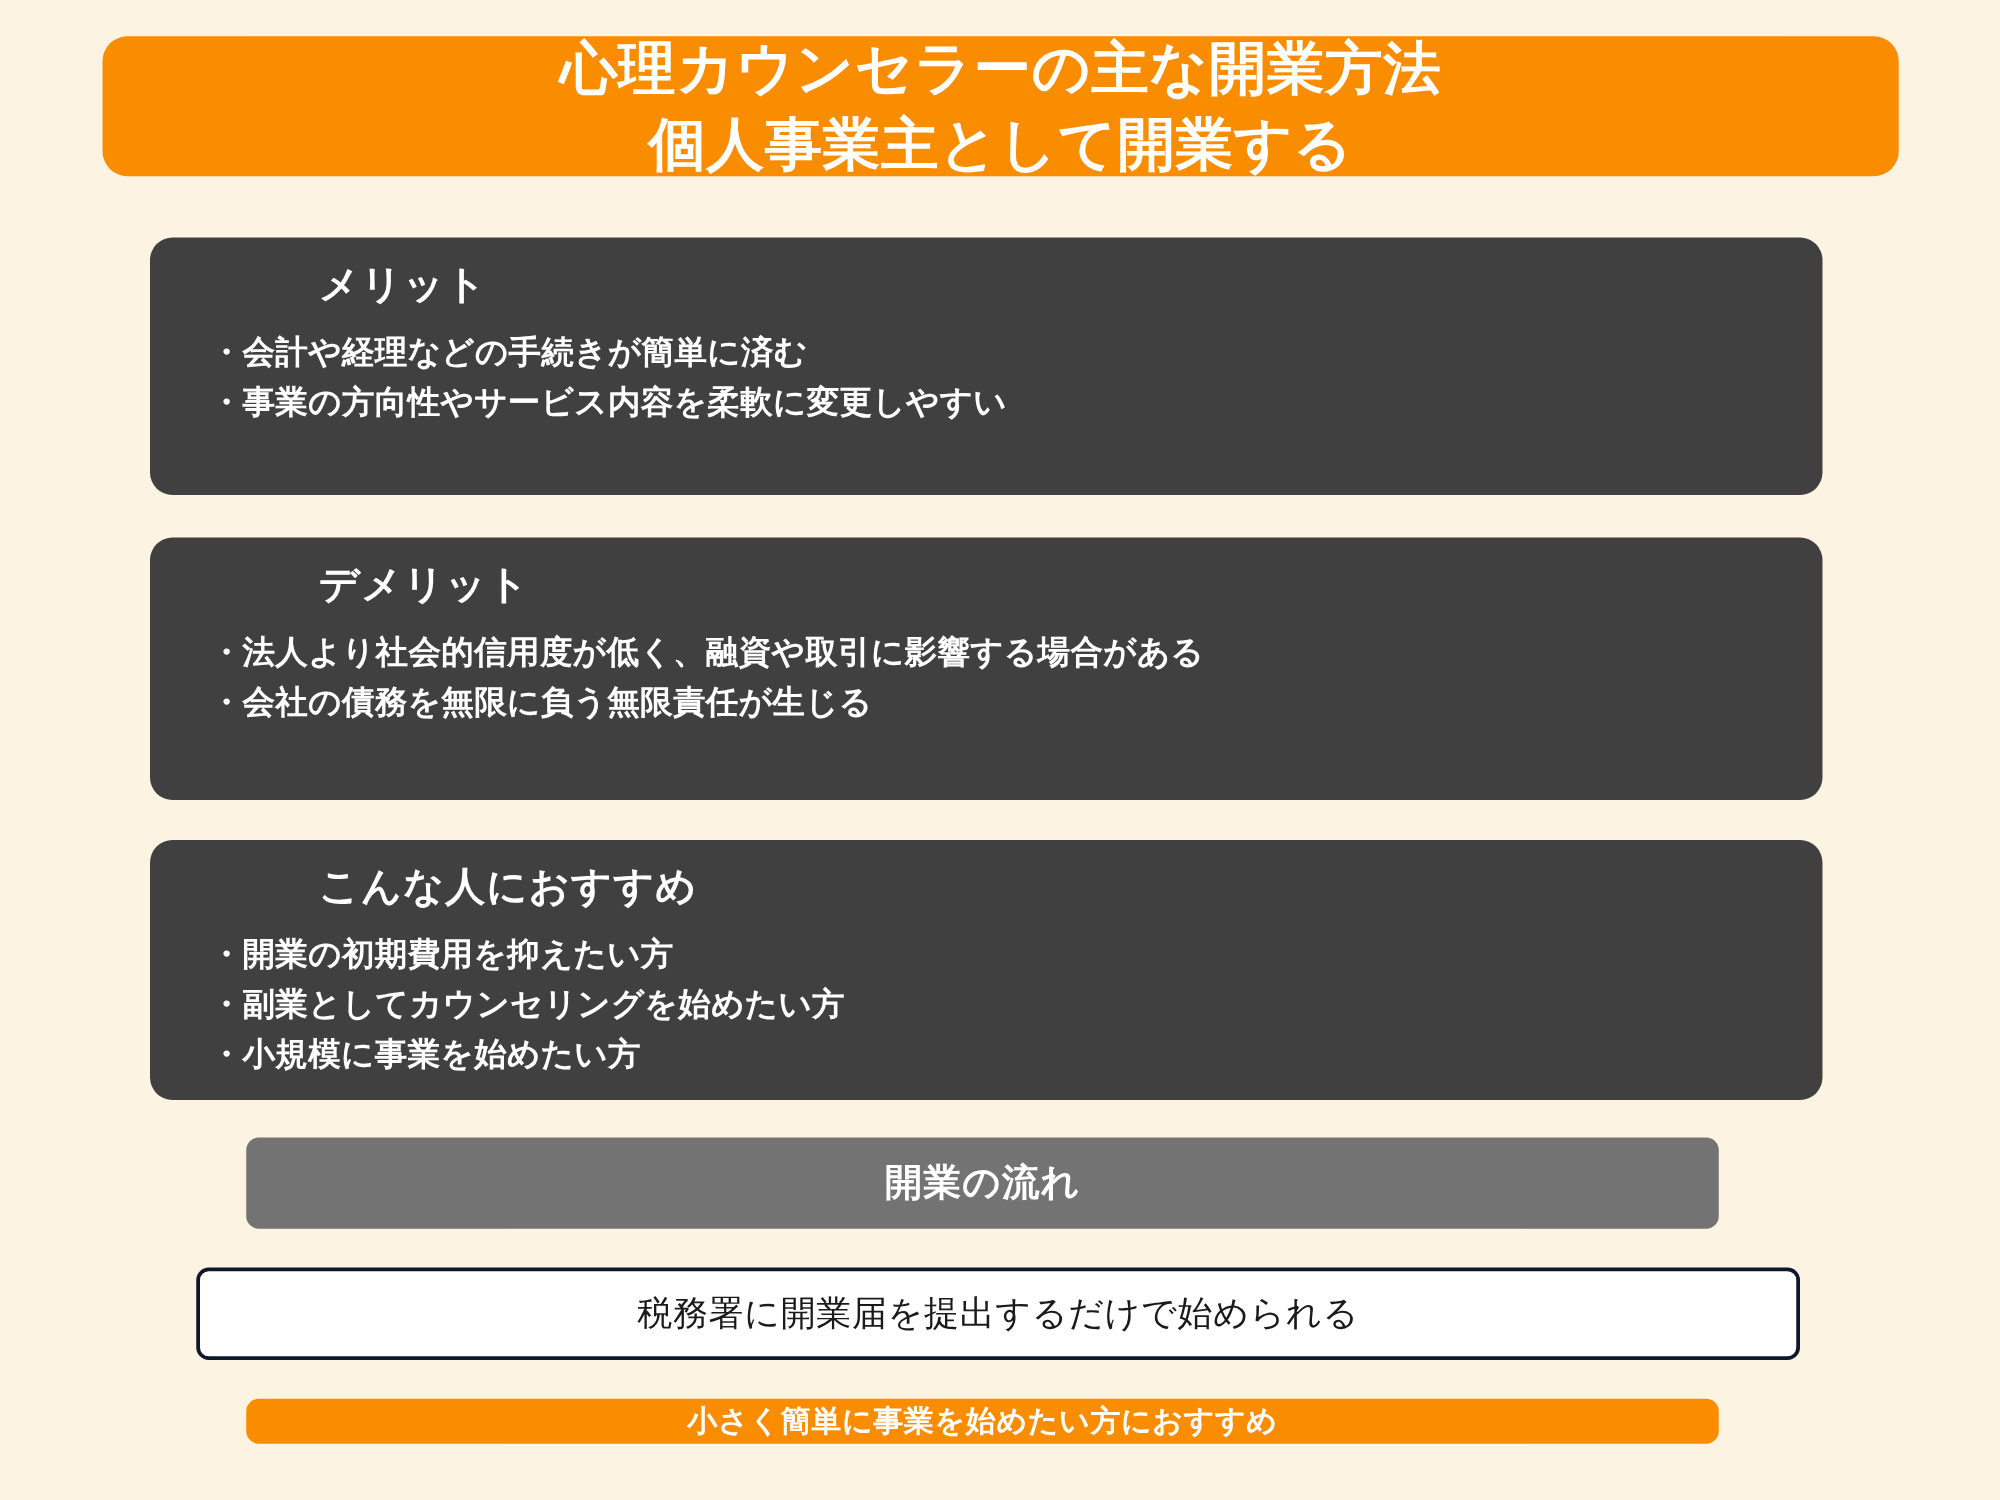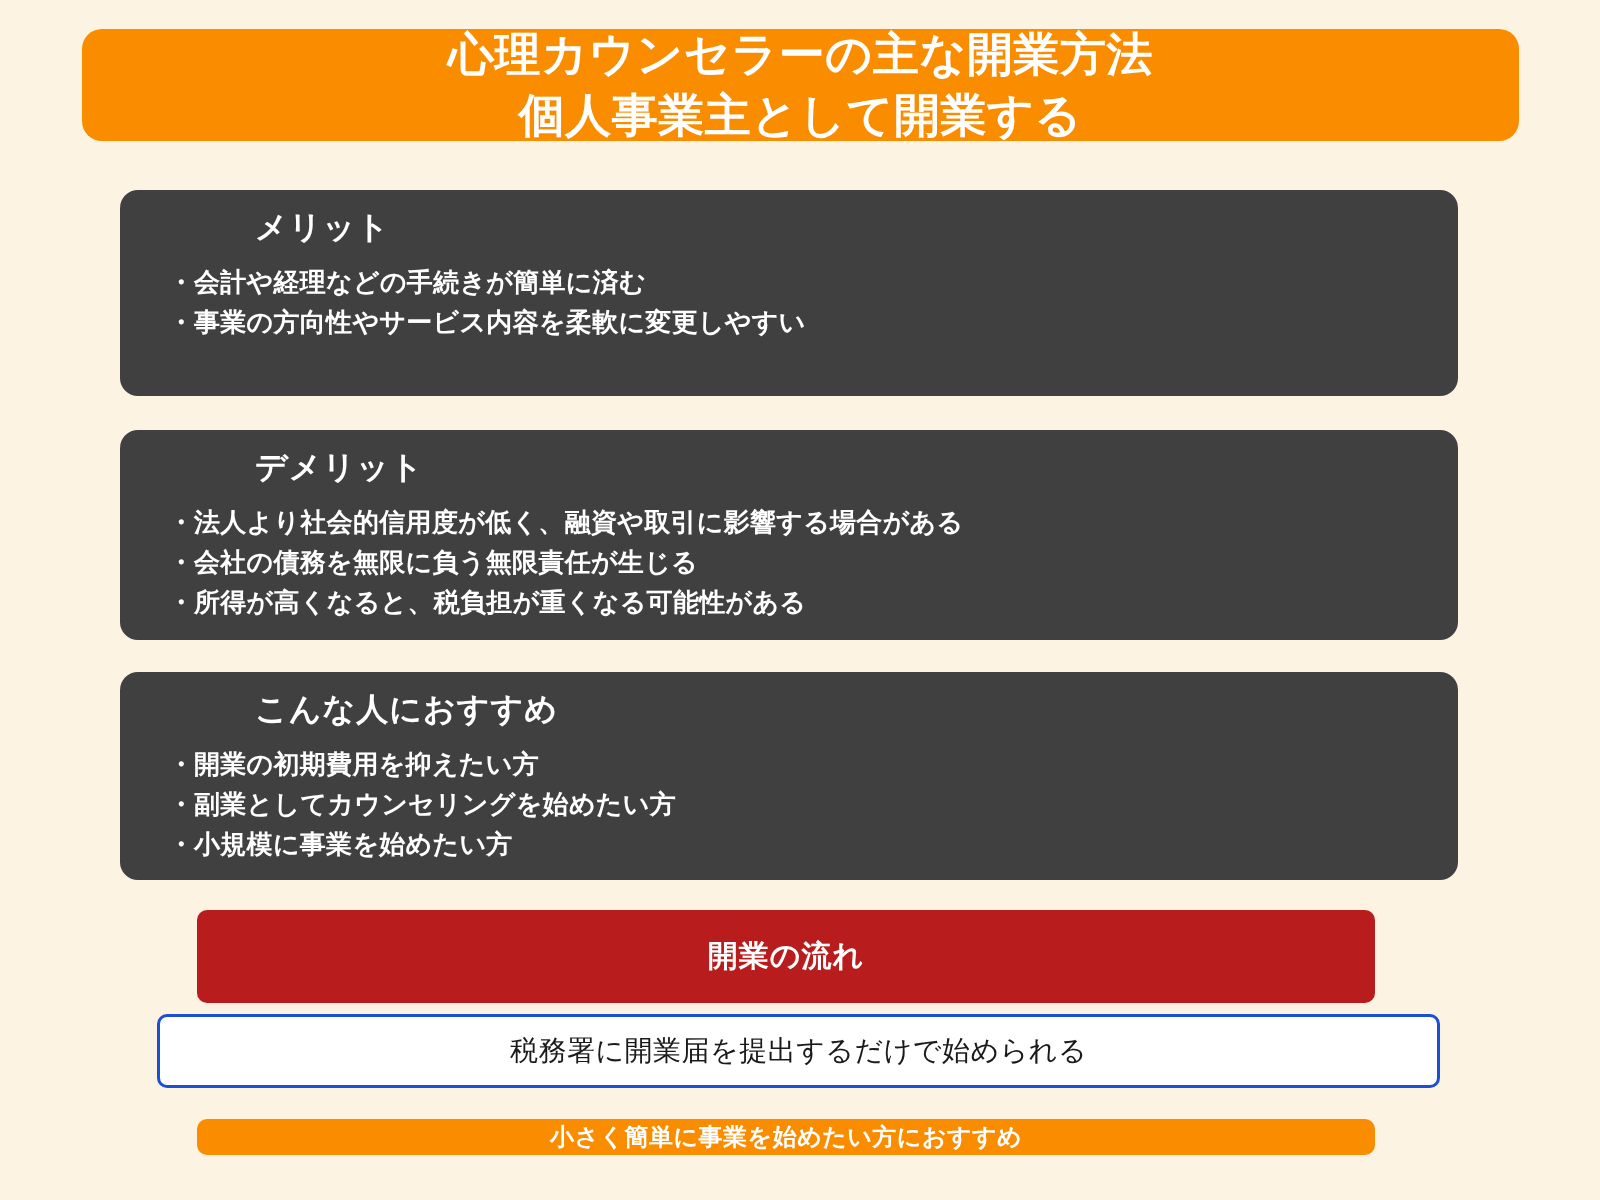--- a/index.html
+++ b/index.html
@@ -87,43 +87,43 @@
   #card-merit       { top: 190px;  height: 206px; }
   #card-demerit     { top: 430px;  height: 210px; }
   #card-recommended { top: 672px;  height: 208px; }
 
   
   .flow-bar {
     position: absolute;
     left: 197px;
     top: 910px;
     width: 1178px;
-    height: 93px;
-    background: #b91c1c;
+    height: 73px;
+    background: #737373;
     border-radius: 10px;
     display: flex;
     align-items: center;
     justify-content: center;
   }
   .flow-bar-label {
     color: #FFFFFF;
     font-size: 30px;
     font-weight: 700;
     letter-spacing: 1px;
   }
 
   
   .step-box {
     position: absolute;
     left: 157px;
     top: 1014px;
     width: 1283px;
     height: 74px;
     background: #FFFFFF;
-    border: 3px solid #1d4ed8;
+    border: 3px solid #0f172a;
     border-radius: 10px;
     display: flex;
     align-items: center;
     justify-content: center;
   }
   .step-box-label {
     color: #1A1A1A;
     font-size: 28px;
     font-weight: 400;
     letter-spacing: 0.5px;
@@ -163,21 +163,20 @@
     <li>会計や経理などの手続きが簡単に済む</li>
     <li>事業の方向性やサービス内容を柔軟に変更しやすい</li>
   </ul>
 </section>
 
 <section class="card card--orange" id="card-demerit">
   <div class="card-heading">デメリット</div>
   <ul class="card-list">
     <li>法人より社会的信用度が低く、融資や取引に影響する場合がある</li>
     <li>会社の債務を無限に負う無限責任が生じる</li>
-    <li>所得が高くなると、税負担が重くなる可能性がある</li>
   </ul>
 </section>
 
 <section class="card card--blue" id="card-recommended">
   <div class="card-heading">こんな人におすすめ</div>
   <ul class="card-list">
     <li>開業の初期費用を抑えたい方</li>
     <li>副業としてカウンセリングを始めたい方</li>
     <li>小規模に事業を始めたい方</li>
   </ul>

